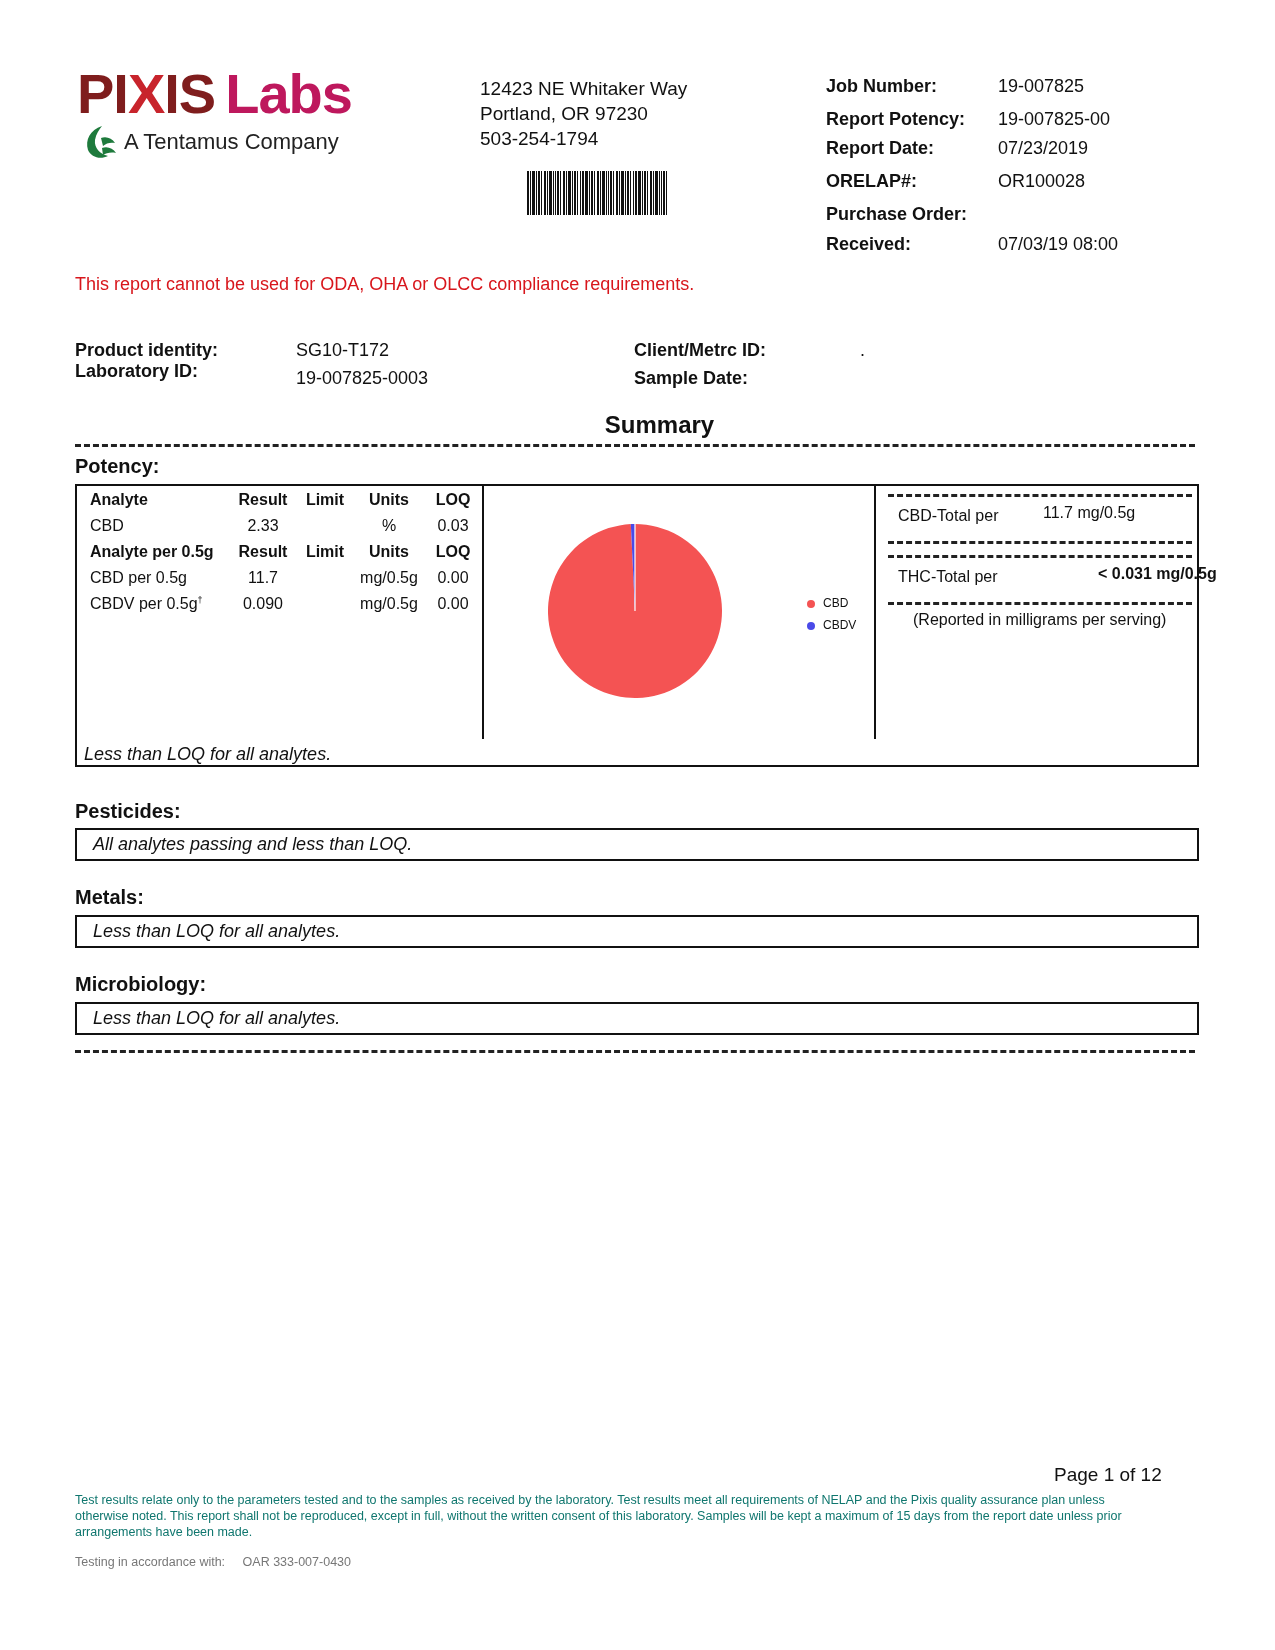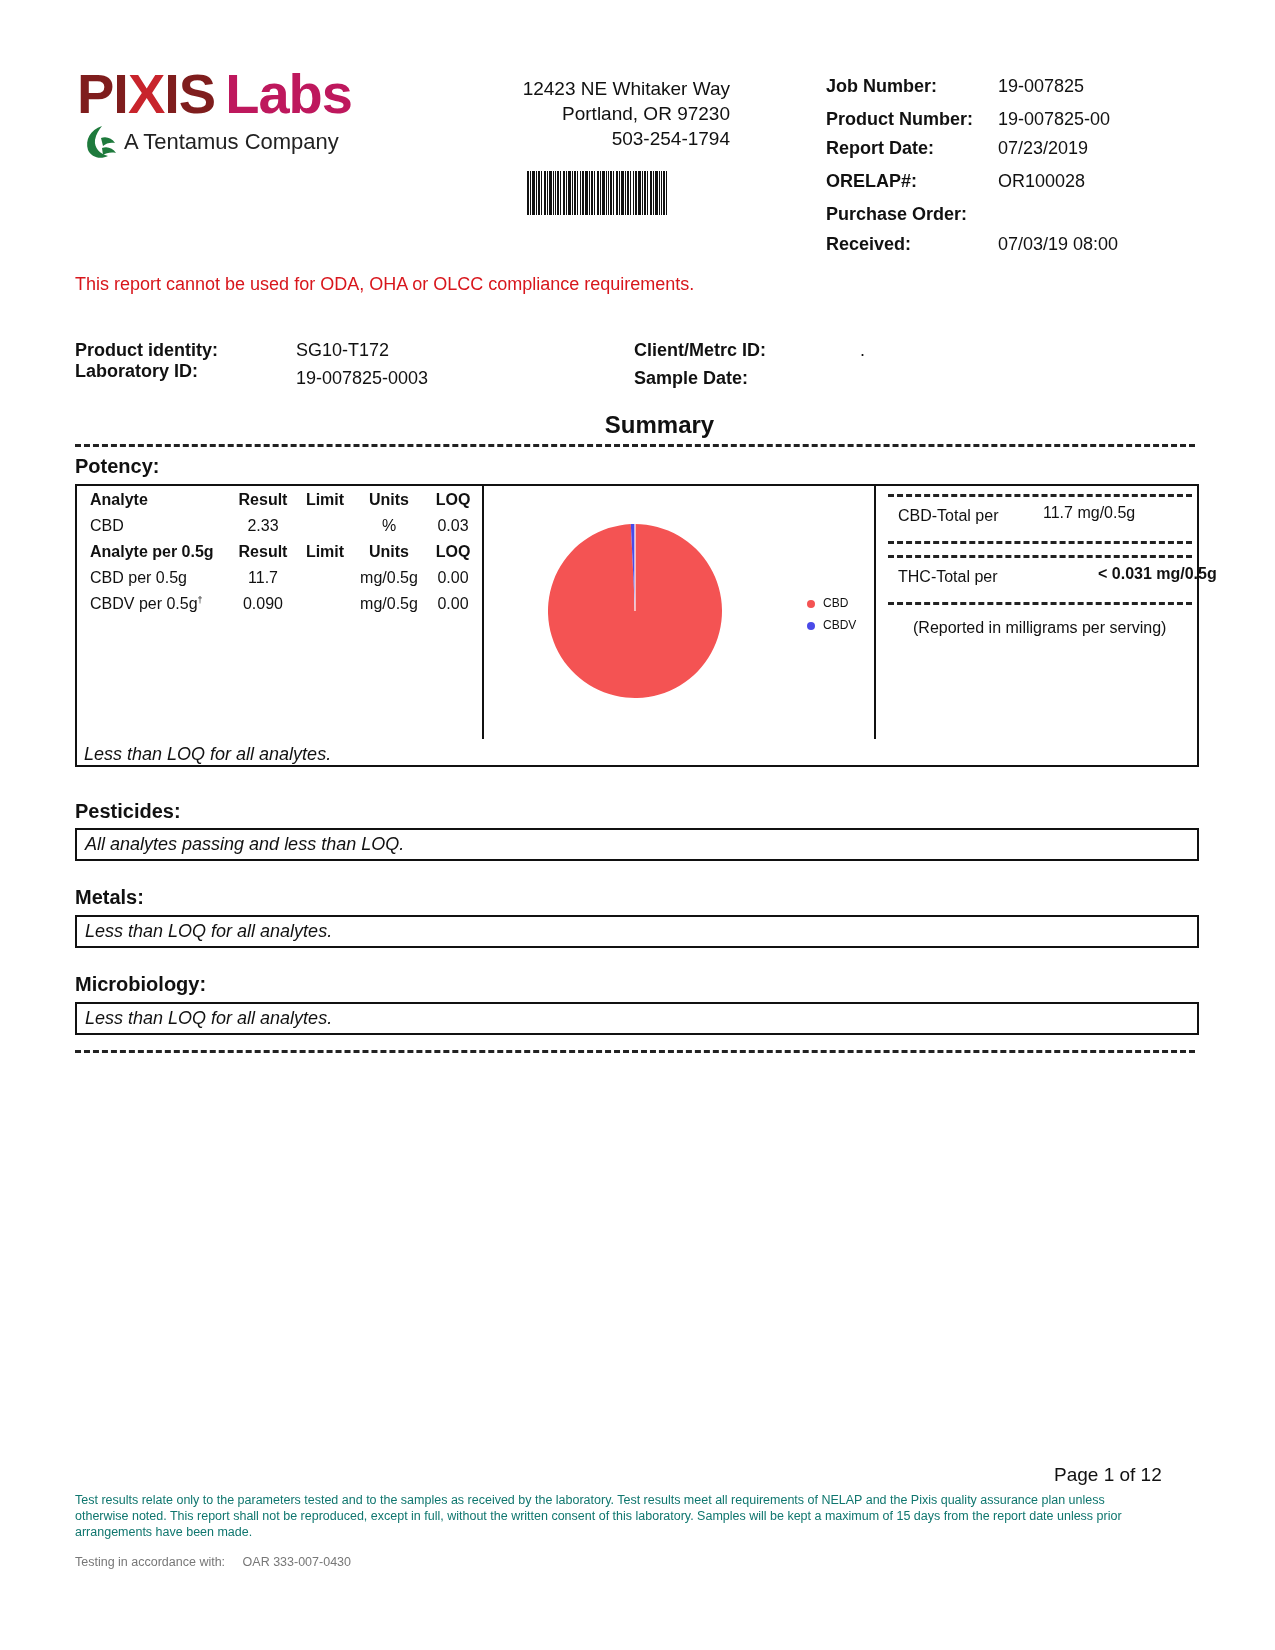--- a/index.html
+++ b/index.html
@@ -7,21 +7,21 @@
   .abs { position:absolute; }
   
   .logo-main { left:77px; top:66px; font-size:56px; font-weight:bold; letter-spacing:-1px; line-height:1; white-space:nowrap; }
   .logo-main .p { color:#7f1d1d; }
   .logo-main .x { color:#c8242c; }
   .logo-main .labs { color:#be185d; font-weight:bold; margin-left:10px; }
   .logo-sub { left:84px; top:124px; display:flex; align-items:center; gap:6px; }
   .logo-sub .leaf { width:34px; height:36px; }
   .logo-sub .tag { font-size:22px; color:#222; letter-spacing:0; }
   
-  .address { left:480px; top:76px; width:250px; text-align:right; font-size:19px; line-height:25px; }
+  .address { left:480px; top:76px; width:250px; text-align:left; font-size:19px; line-height:25px; }
   .barcode { left:527px; top:171px; width:140px; height:44px; }
   
   .info { left:826px; top:76px; font-size:18px; }
   .info .row { position:absolute; left:0; white-space:nowrap; }
   .info .lab { font-weight:bold; display:inline-block; width:172px; }
   .info .val { display:inline-block; }
   .warning { left:75px; top:274px; color:#d8161c; font-size:18px; }
   
   .prod { font-size:18px; }
   .prod .lab { font-weight:bold; }
@@ -34,21 +34,21 @@
   .ptable { left:90px; top:487px; font-size:16px; border-collapse:collapse; }
   .ptable td { padding:0; height:26px; white-space:nowrap; }
   .ptable .h td { font-weight:bold; }
   .c1 { width:140px; } .c2 { width:66px; text-align:center; } .c3 { width:58px; text-align:center; } .c4 { width:70px; text-align:center; } .c5 { width:58px; text-align:center; }
   sup { font-size:9px; }
   .italic-note { font-style:italic; font-size:18px; }
   .rdash { height:0; border-top:3px dashed #222; }
   .tot { font-size:16px; white-space:nowrap; }
   .legend { font-size:12px; }
   .legend .dot { display:inline-block; width:8px; height:8px; border-radius:50%; margin-right:8px; vertical-align:middle; }
-  .simple-box { left:75px; width:1124px; height:33px; border:2px solid #111; box-sizing:border-box; padding-left:8px; font-style:italic; font-size:18px; line-height:29px; }
+  .simple-box { left:75px; width:1124px; height:33px; border:2px solid #111; box-sizing:border-box; padding-left:16px; font-style:italic; font-size:18px; line-height:29px; }
   .page-num { left:1054px; top:1464px; font-size:19px; }
   .footer { left:75px; top:1492px; width:1060px; font-size:12.5px; color:#0f766e; line-height:16px; }
   .testing { left:75px; top:1555px; font-size:12.5px; color:#777; }
 </style>
 </head>
 <body>
 
 <div class="abs logo-main">
   <span class="p">PI</span><span class="x">X</span><span class="p">IS</span><span class="labs">Labs</span>
 </div>
@@ -117,21 +117,21 @@
       <rect x="128" y="0" width="3" height="44"></rect>
       <rect x="132" y="0" width="1" height="44"></rect>
       <rect x="134" y="0" width="1" height="44"></rect>
       <rect x="136" y="0" width="2" height="44"></rect>
       <rect x="139" y="0" width="1" height="44"></rect>
   </g>
 </svg>
 
 <div class="abs info">
   <div class="row" style="top:0px"><span class="lab">Job Number:</span><span class="val">19-007825</span></div>
-  <div class="row" style="top:33px"><span class="lab">Product Number:</span><span class="val">19-007825-00</span></div>
+  <div class="row" style="top:33px"><span class="lab">Report Potency:</span><span class="val">19-007825-00</span></div>
   <div class="row" style="top:62px"><span class="lab">Report Date:</span><span class="val">07/23/2019</span></div>
   <div class="row" style="top:95px"><span class="lab">ORELAP#:</span><span class="val">OR100028</span></div>
   <div class="row" style="top:128px"><span class="lab">Purchase Order:</span><span class="val"></span></div>
   <div class="row" style="top:158px"><span class="lab">Received:</span><span class="val">07/03/19  08:00</span></div>
 </div>
 
 <div class="abs warning">This report cannot be used for ODA, OHA or OLCC compliance requirements.</div>
 
 <div class="abs prod" style="left:75px; top:340px;"><span class="lab">Product identity:</span></div>
 <div class="abs prod" style="left:296px; top:340px;">SG10-T172</div>
@@ -203,21 +203,21 @@
 </div>
 
 <div class="abs rdash" style="left:888px; width:304px; top:494px;"></div>
 <div class="abs tot" style="left:898px; top:507px;">CBD-Total per</div>
 <div class="abs tot" style="left:1043px; top:504px;">11.7 mg/0.5g</div>
 <div class="abs rdash" style="left:888px; width:304px; top:541px;"></div>
 <div class="abs rdash" style="left:888px; width:304px; top:555px;"></div>
 <div class="abs tot" style="left:898px; top:568px;">THC-Total per</div>
 <div class="abs tot" style="left:1098px; top:565px;font-weight:bold;">&lt; 0.031 mg/0.5g</div>
 <div class="abs rdash" style="left:888px; width:304px; top:602px;"></div>
-<div class="abs tot" style="left:913px; top:611px;margin-top:8px;">(Reported in milligrams per serving)</div>
+<div class="abs tot" style="left:913px; top:611px;">(Reported in milligrams per serving)</div>
 
 <div class="abs italic-note" style="left:84px; top:744px;">Less than LOQ for all analytes.</div>
 
 <div class="abs sec-title" style="top:800px;">Pesticides:</div>
 <div class="abs simple-box" style="top:828px;">All analytes passing and less than LOQ.</div>
 
 <div class="abs sec-title" style="top:886px;">Metals:</div>
 <div class="abs simple-box" style="top:915px;">Less than LOQ for all analytes.</div>
 
 <div class="abs sec-title" style="top:973px;">Microbiology:</div>

